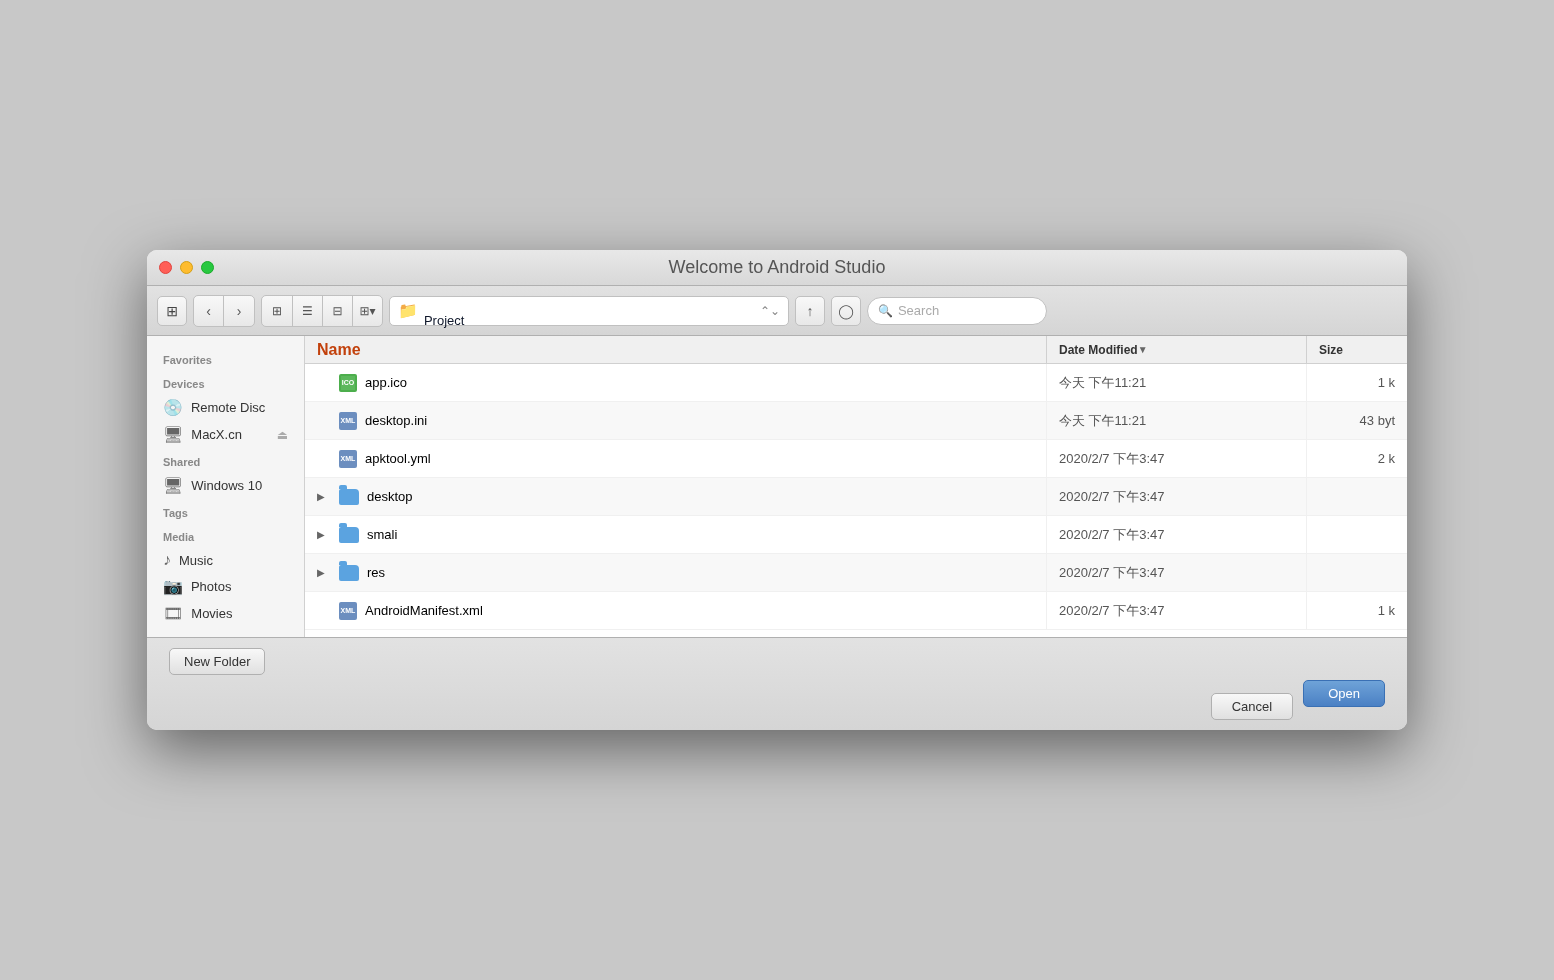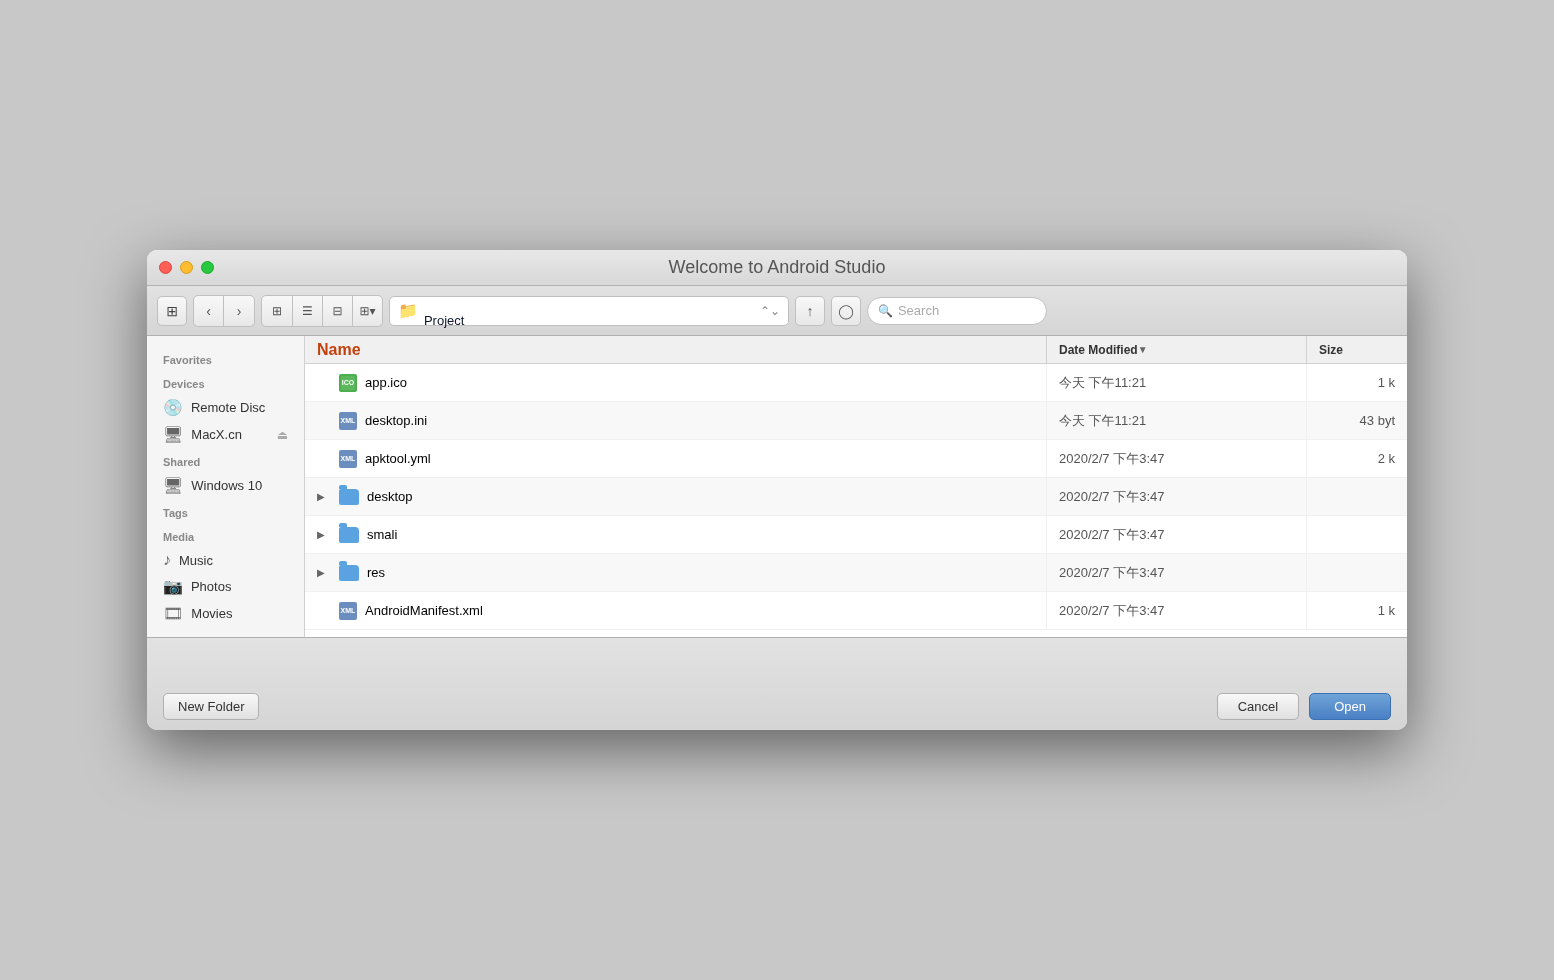--- a/index.html
+++ b/index.html
@@ -361,23 +361,23 @@
       color: white;
       font-weight: bold;
       flex-shrink: 0;
       border: 2px solid #4cae4c;
     }
 
     
     .bottom-bar {
       background: linear-gradient(180deg, #e2e2e2 0%, #d5d5d5 100%);
       border-top: 1px solid #b0b0b0;
-      padding: 10px 16px;
-      display: flex;
-      align-items: flex-end;
+      padding: 10px 22px;
+      display: flex;
+      align-items: flex-start;
       gap: 10px;
     }
     .btn-new-folder {
       background: linear-gradient(180deg, #f8f8f8, #e0e0e0);
       border: 1px solid #b0b0b0;
       border-radius: 5px;
       padding: 5px 14px;
       font-size: 13px;
       cursor: pointer;
       color: #333;

